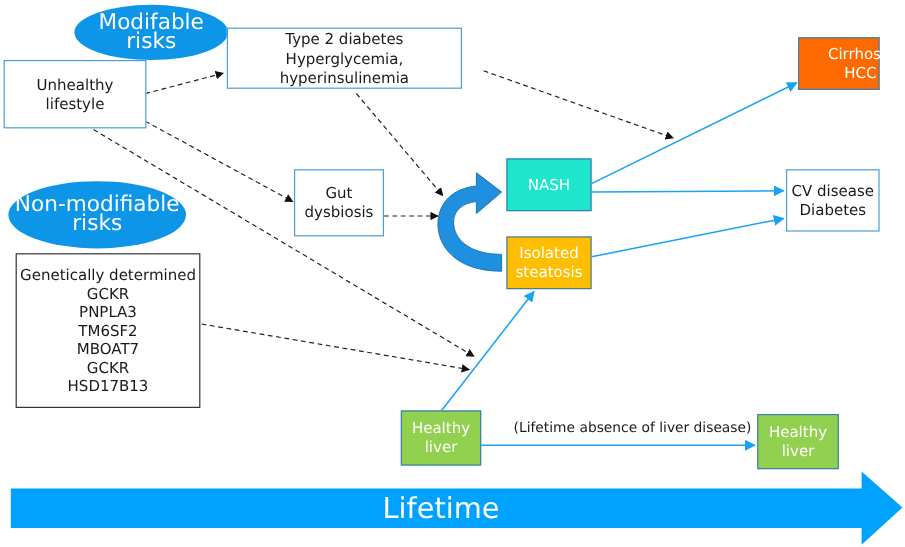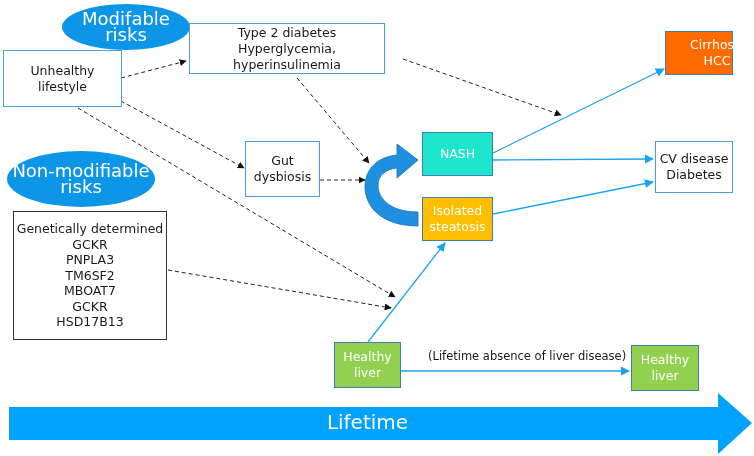--- a/index.html
+++ b/index.html
@@ -10,21 +10,21 @@
            align-items: center; justify-content: center; text-align: center;
            font-size: 12.5px; line-height: 16px; color: #1a1a1a; }
     .box span { display: block; }
     .outline-blue { border: 1.5px solid #4a9fd8; background: #ffffff; }
     .outline-black { border: 1.2px solid #333333; background: #ffffff; align-items: center; }
     .fill { color: #ffffff; border: 1.2px solid #3d7fb5; }
     .ellipse { position: absolute; display: flex; flex-direction: column; align-items: center;
                justify-content: center; text-align: center; color: #ffffff; font-size: 18px;
                line-height: 16px; border-radius: 50%; }
     .label { position: absolute; font-size: 11.5px; color: #1a1a1a; white-space: nowrap; }
-    .lifetime-label { position: absolute; color: #ffffff; font-size: 20px; left: 0; width: 735px;
+    .lifetime-label { position: absolute; color: #ffffff; font-size: 24px; left: 0; width: 735px;
                       text-align: center; top: 410px; }
   </style>
 </head>
 <body>
 
 <svg id="diagram" viewBox="0 0 754 456" xmlns="http://www.w3.org/2000/svg">
   <defs>
     <marker id="arrow-black" viewBox="0 0 10 10" refX="9" refY="5" markerWidth="7" markerHeight="7" orient="auto-start-reverse">
       <path d="M0,0 L10,5 L0,10 z" fill="#111"></path>
     </marker>

